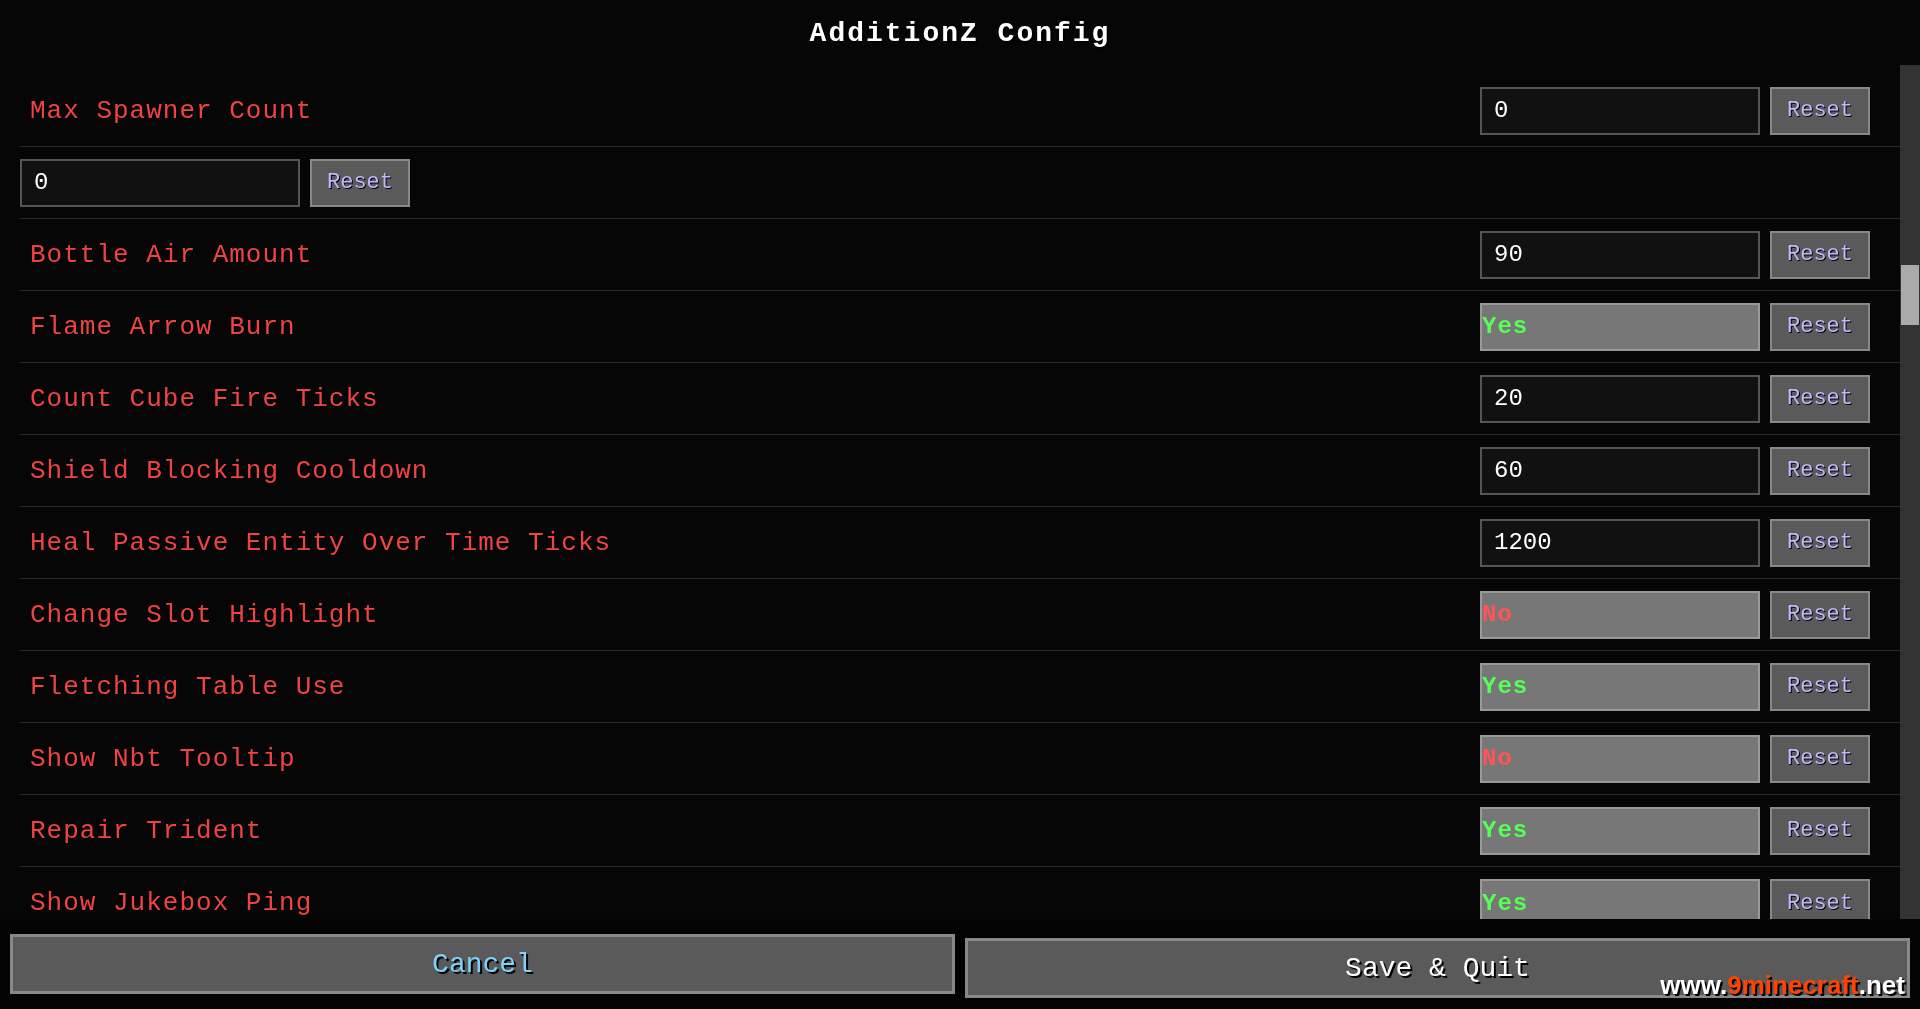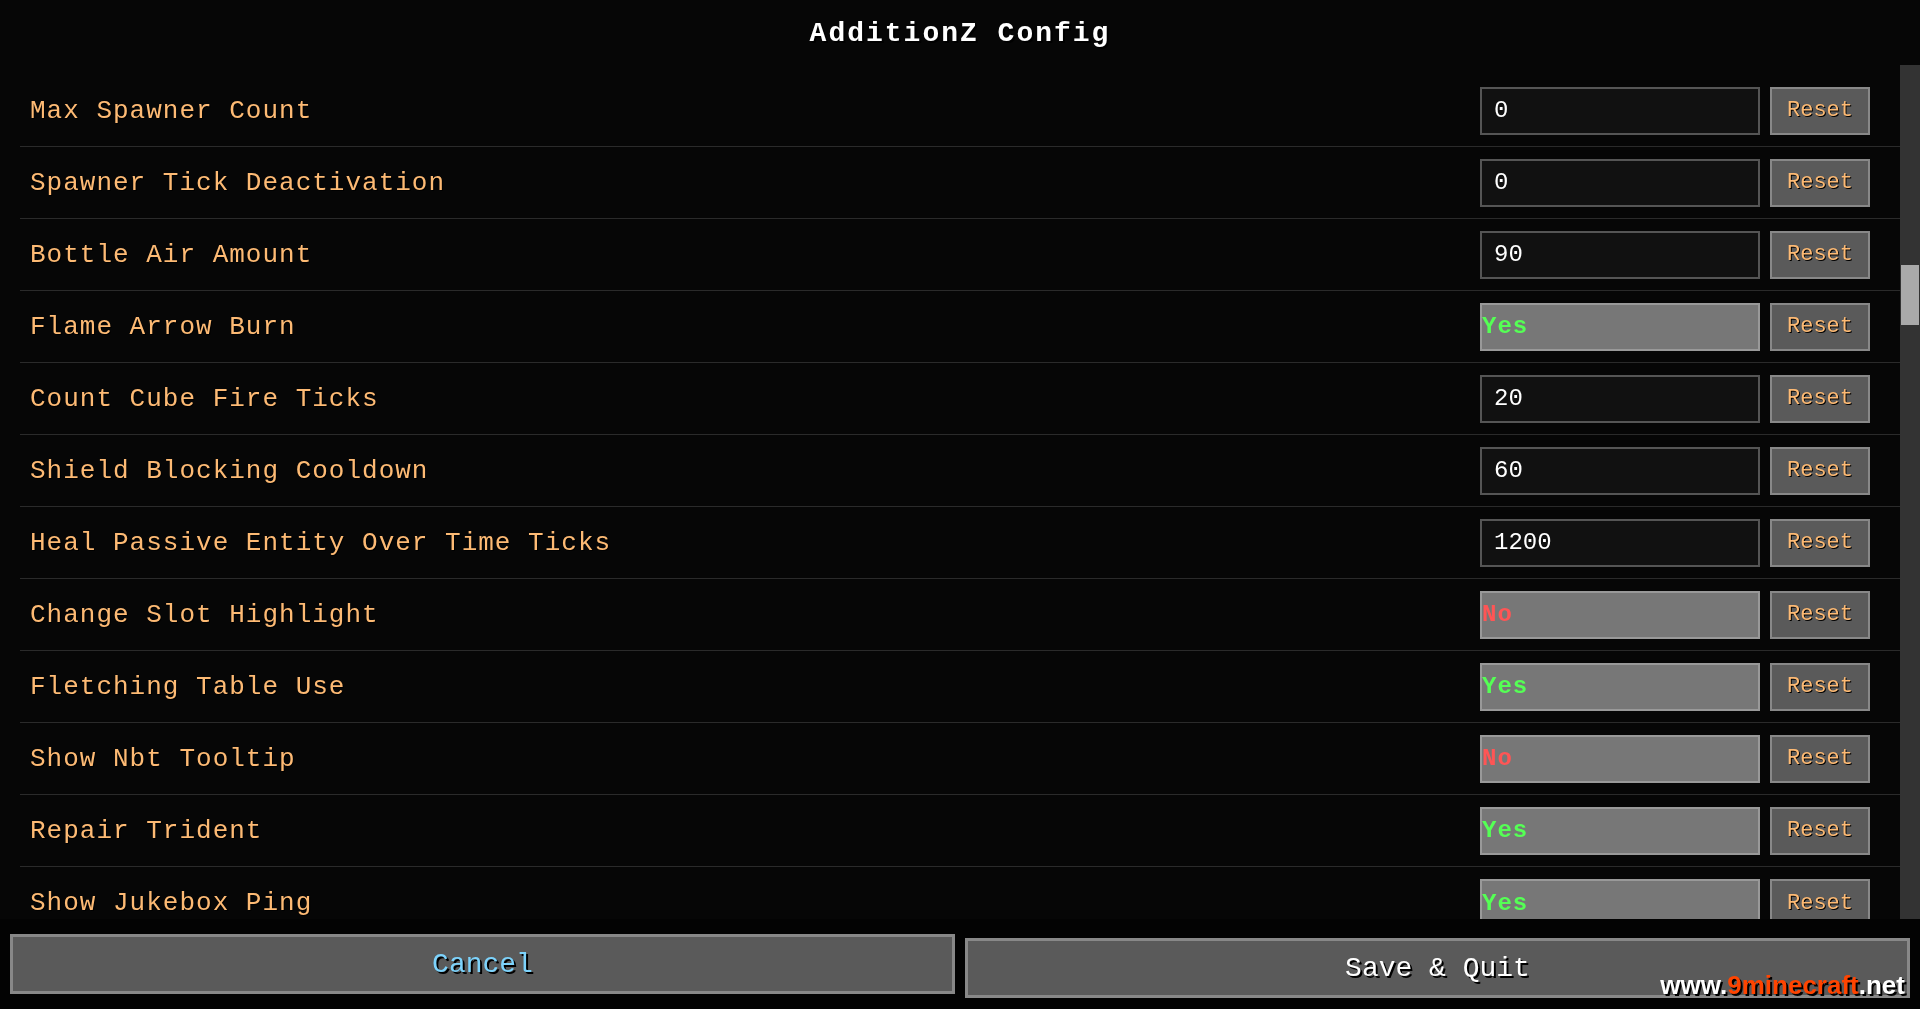--- a/index.html
+++ b/index.html
@@ -52,21 +52,21 @@
 
     .config-row {
       display: flex;
       align-items: center;
       justify-content: space-between;
       height: 72px;
       border-bottom: 1px solid #2a2a2a;
     }
 
     .config-label {
-      color: #fdba74;
+      color: #ef4444;
       font-size: 26px;
       font-family: 'Courier New', Courier, monospace;
       letter-spacing: 1px;
       flex: 1;
       padding-left: 10px;
       text-shadow: 1px 1px #000;
     }
 
     .config-controls {
       display: flex;
@@ -108,21 +108,21 @@
 
     .toggle-no {
       color: #ff5555;
     }
 
     .reset-btn {
       width: 100px;
       height: 48px;
       background: #5a5a5a;
       border: 2px solid #888888;
-      color: #fdba74;
+      color: #c4b5fd;
       font-size: 22px;
       font-family: 'Courier New', Courier, monospace;
       cursor: pointer;
       display: flex;
       align-items: center;
       justify-content: center;
       text-shadow: 1px 1px #000;
       text-align: center;
     }
 
@@ -222,21 +222,20 @@
 <div class="config-list" id="config-list">
 
 <div class="config-row">
       <div class="config-label">Max Spawner Count</div>
       <div class="config-controls">
         <input class="config-input" type="text" value="0" style="">
         <button class="reset-btn">Reset</button>
       </div>
     </div>
     <div class="config-row">
-      <div class="config-label">Spawner Tick Deactivation</div>
       <div class="config-controls">
         <input class="config-input" type="text" value="0" style="">
         <button class="reset-btn">Reset</button>
       </div>
     </div>
     <div class="config-row">
       <div class="config-label">Bottle Air Amount</div>
       <div class="config-controls">
         <input class="config-input" type="text" value="90" style="">
         <button class="reset-btn">Reset</button>

